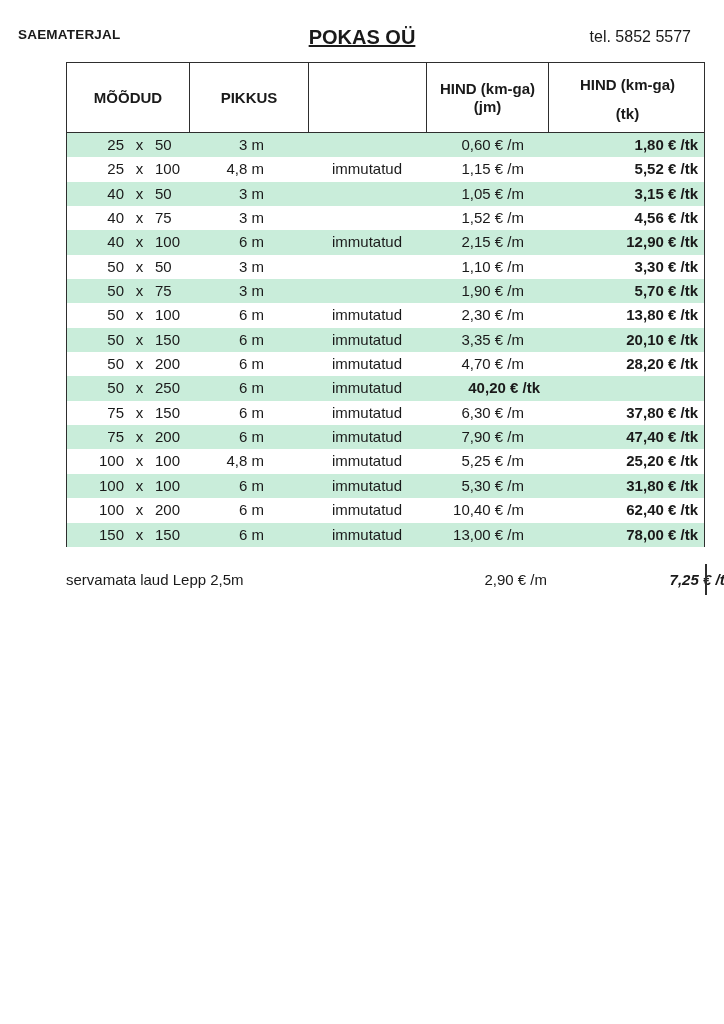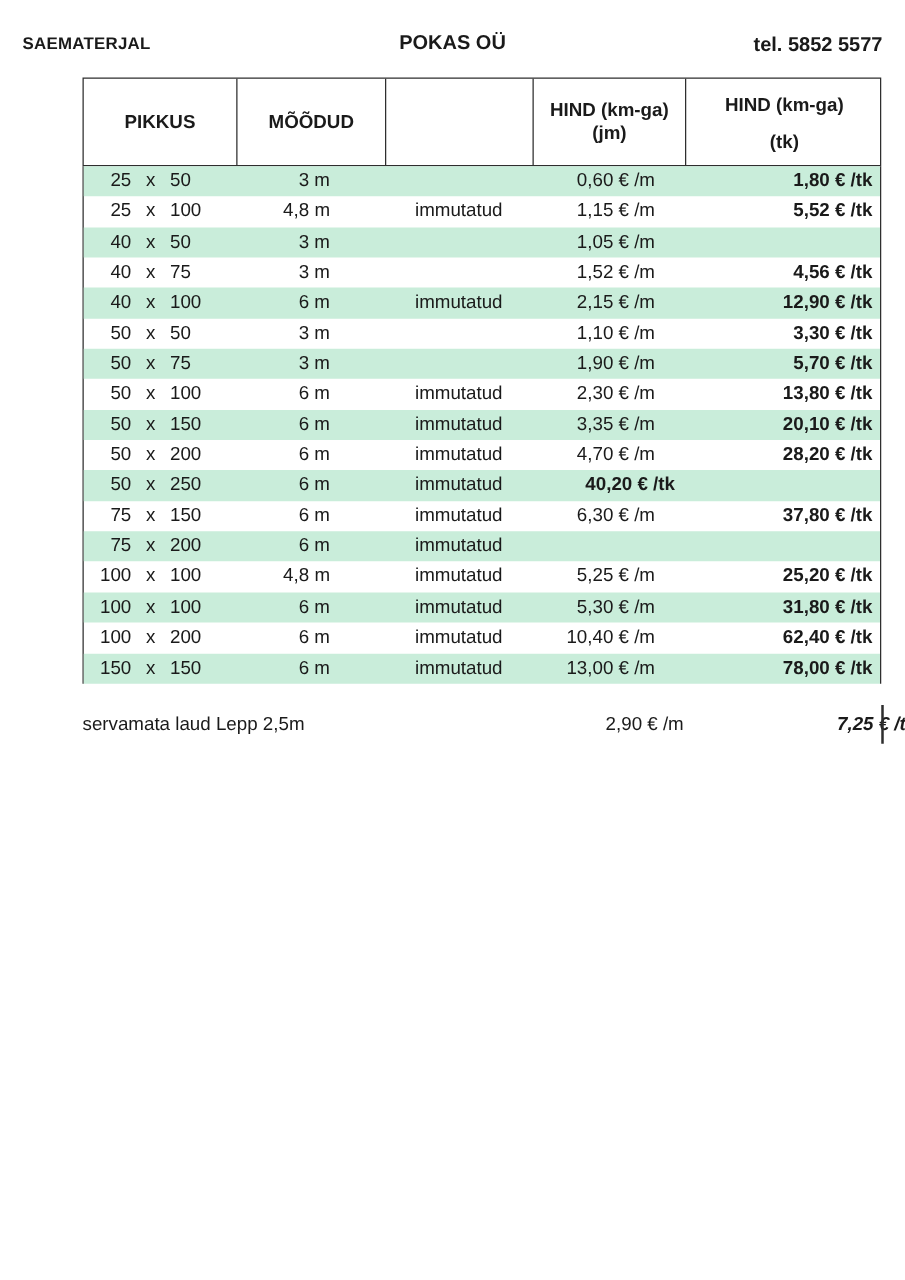--- a/index.html
+++ b/index.html
@@ -11,38 +11,38 @@
   body{
     width:724px;height:1024px;
     background:#ffffff;
     font-family:"Liberation Sans", sans-serif;
     color:var(--text);
     position:relative;
     overflow:hidden;
   }
   
   .doc-label{position:absolute;left:18px;top:27px;font-size:13.5px;font-weight:bold;letter-spacing:.2px;}
-  .company{position:absolute;left:0;top:26px;width:724px;text-align:center;font-size:16px;font-weight:bold;}
-  .phone{position:absolute;top:28px;right:18px;font-size:16px;font-weight:bold;}
+  .company{position:absolute;left:0;top:26px;width:724px;text-align:center;font-size:20px;font-weight:bold;text-decoration:underline;}
+  .phone{position:absolute;top:28px;right:33px;font-size:16px;}
 
   
   .price-table{position:absolute;left:66px;top:62px;width:639px;}
   .grid-cols{display:grid;grid-template-columns:122px 119px 118px 122px 158px;}
   .thead{border:1.5px solid var(--border);height:69px;}
   .hcell{
     display:flex;flex-direction:column;align-items:center;justify-content:center;
     font-weight:bold;font-size:15px;line-height:18px;text-align:center;
   }
   .hcell + .hcell{border-left:1.5px solid var(--border);}
   .hcell.h-ptk{justify-content:space-between;padding:13px 0 9px;box-sizing:border-box;}
   .tbody{border-left:1.5px solid var(--border);border-right:1.5px solid var(--border);}
   .trow{height:24.35px;font-size:15px;}
   .trow:nth-child(odd){background:var(--row-green);}
   .cell{line-height:24.35px;white-space:nowrap;overflow:hidden;}
-  .c-dim{display:flex;}
+  .c-dim{display:flex;padding-left:19px;}
   .dim-w{width:38px;text-align:right;}
   .dim-x{width:31px;text-align:center;}
   .dim-h{flex:1;text-align:left;}
   .c-len{text-align:right;padding-right:44px;}
   .c-treat{text-align:center;}
   .c-pjm{text-align:right;padding-right:24px;}
   .c-ptk{text-align:right;padding-right:8px;font-weight:bold;}
 
   
   .bottom-row{
@@ -60,24 +60,24 @@
 
 <div>
   <div class="doc-label">SAEMATERJAL</div>
   <div class="company">POKAS OÜ</div>
   <div class="phone">tel. 5852 5577</div>
 </div>
 
 <div class="price-table">
   <div class="thead grid-cols">
     <div class="hcell">
+      <span>MÕÕDUD</span>
+    </div>
+    <div class="hcell">
       <span>PIKKUS</span>
-    </div>
-    <div class="hcell">
-      <span>MÕÕDUD</span>
     </div>
     <div class="hcell">
       <span></span>
     </div>
     <div class="hcell">
       <span>HIND (km-ga)</span>
       <span>(jm)</span>
     </div>
     <div class="hcell h-ptk">
       <span>HIND (km-ga)</span>
@@ -109,20 +109,21 @@
       </div>
       <div class="trow grid-cols">
         <div class="cell c-dim">
           <div class="dim-w">40</div>
           <div class="dim-x">x</div>
           <div class="dim-h">50</div>
         </div>
         <div class="cell c-len">3 m</div>
         <div class="cell c-treat"></div>
         <div class="cell c-pjm">1,05 € /m</div>
+        <div class="cell c-ptk">3,15 € /tk</div>
       </div>
       <div class="trow grid-cols">
         <div class="cell c-dim">
           <div class="dim-w">40</div>
           <div class="dim-x">x</div>
           <div class="dim-h">75</div>
         </div>
         <div class="cell c-len">3 m</div>
         <div class="cell c-treat"></div>
         <div class="cell c-pjm">1,52 € /m</div>
@@ -216,20 +217,22 @@
         <div class="cell c-ptk">37,80 € /tk</div>
       </div>
       <div class="trow grid-cols">
         <div class="cell c-dim">
           <div class="dim-w">75</div>
           <div class="dim-x">x</div>
           <div class="dim-h">200</div>
         </div>
         <div class="cell c-len">6 m</div>
         <div class="cell c-treat">immutatud</div>
+        <div class="cell c-pjm">7,90 € /m</div>
+        <div class="cell c-ptk">47,40 € /tk</div>
       </div>
       <div class="trow grid-cols">
         <div class="cell c-dim">
           <div class="dim-w">100</div>
           <div class="dim-x">x</div>
           <div class="dim-h">100</div>
         </div>
         <div class="cell c-len">4,8 m</div>
         <div class="cell c-treat">immutatud</div>
         <div class="cell c-pjm">5,25 € /m</div>

